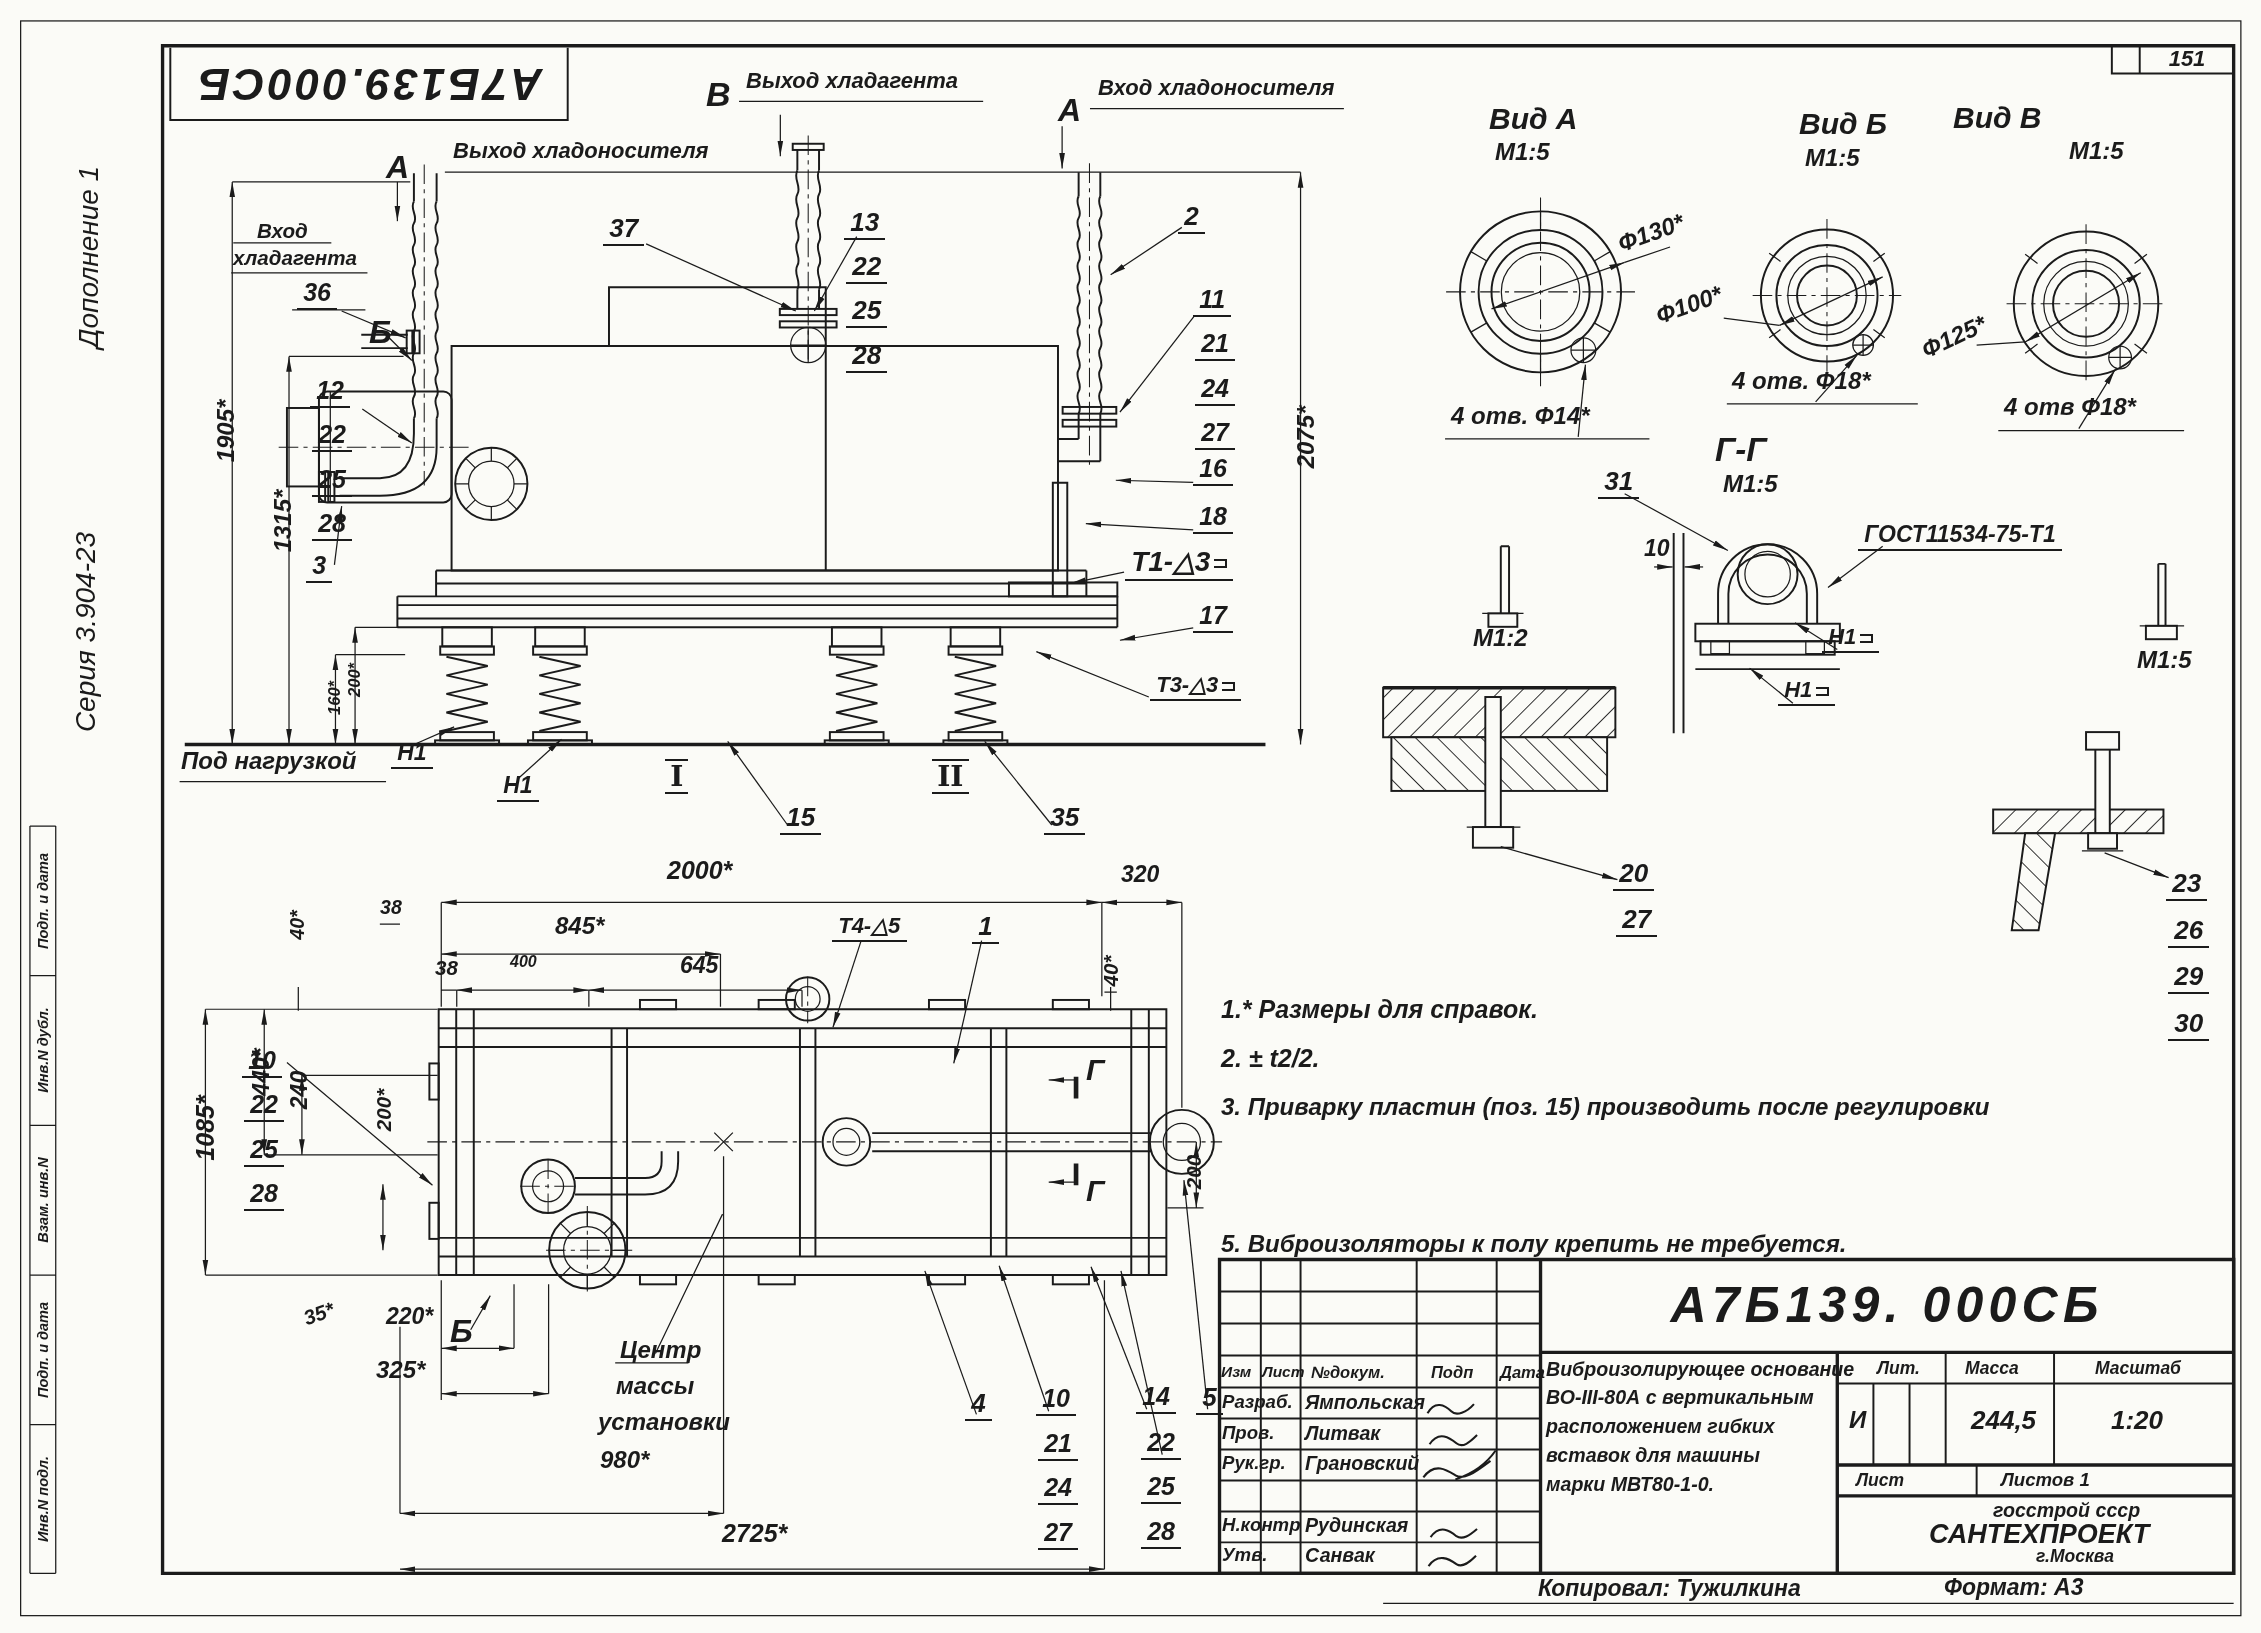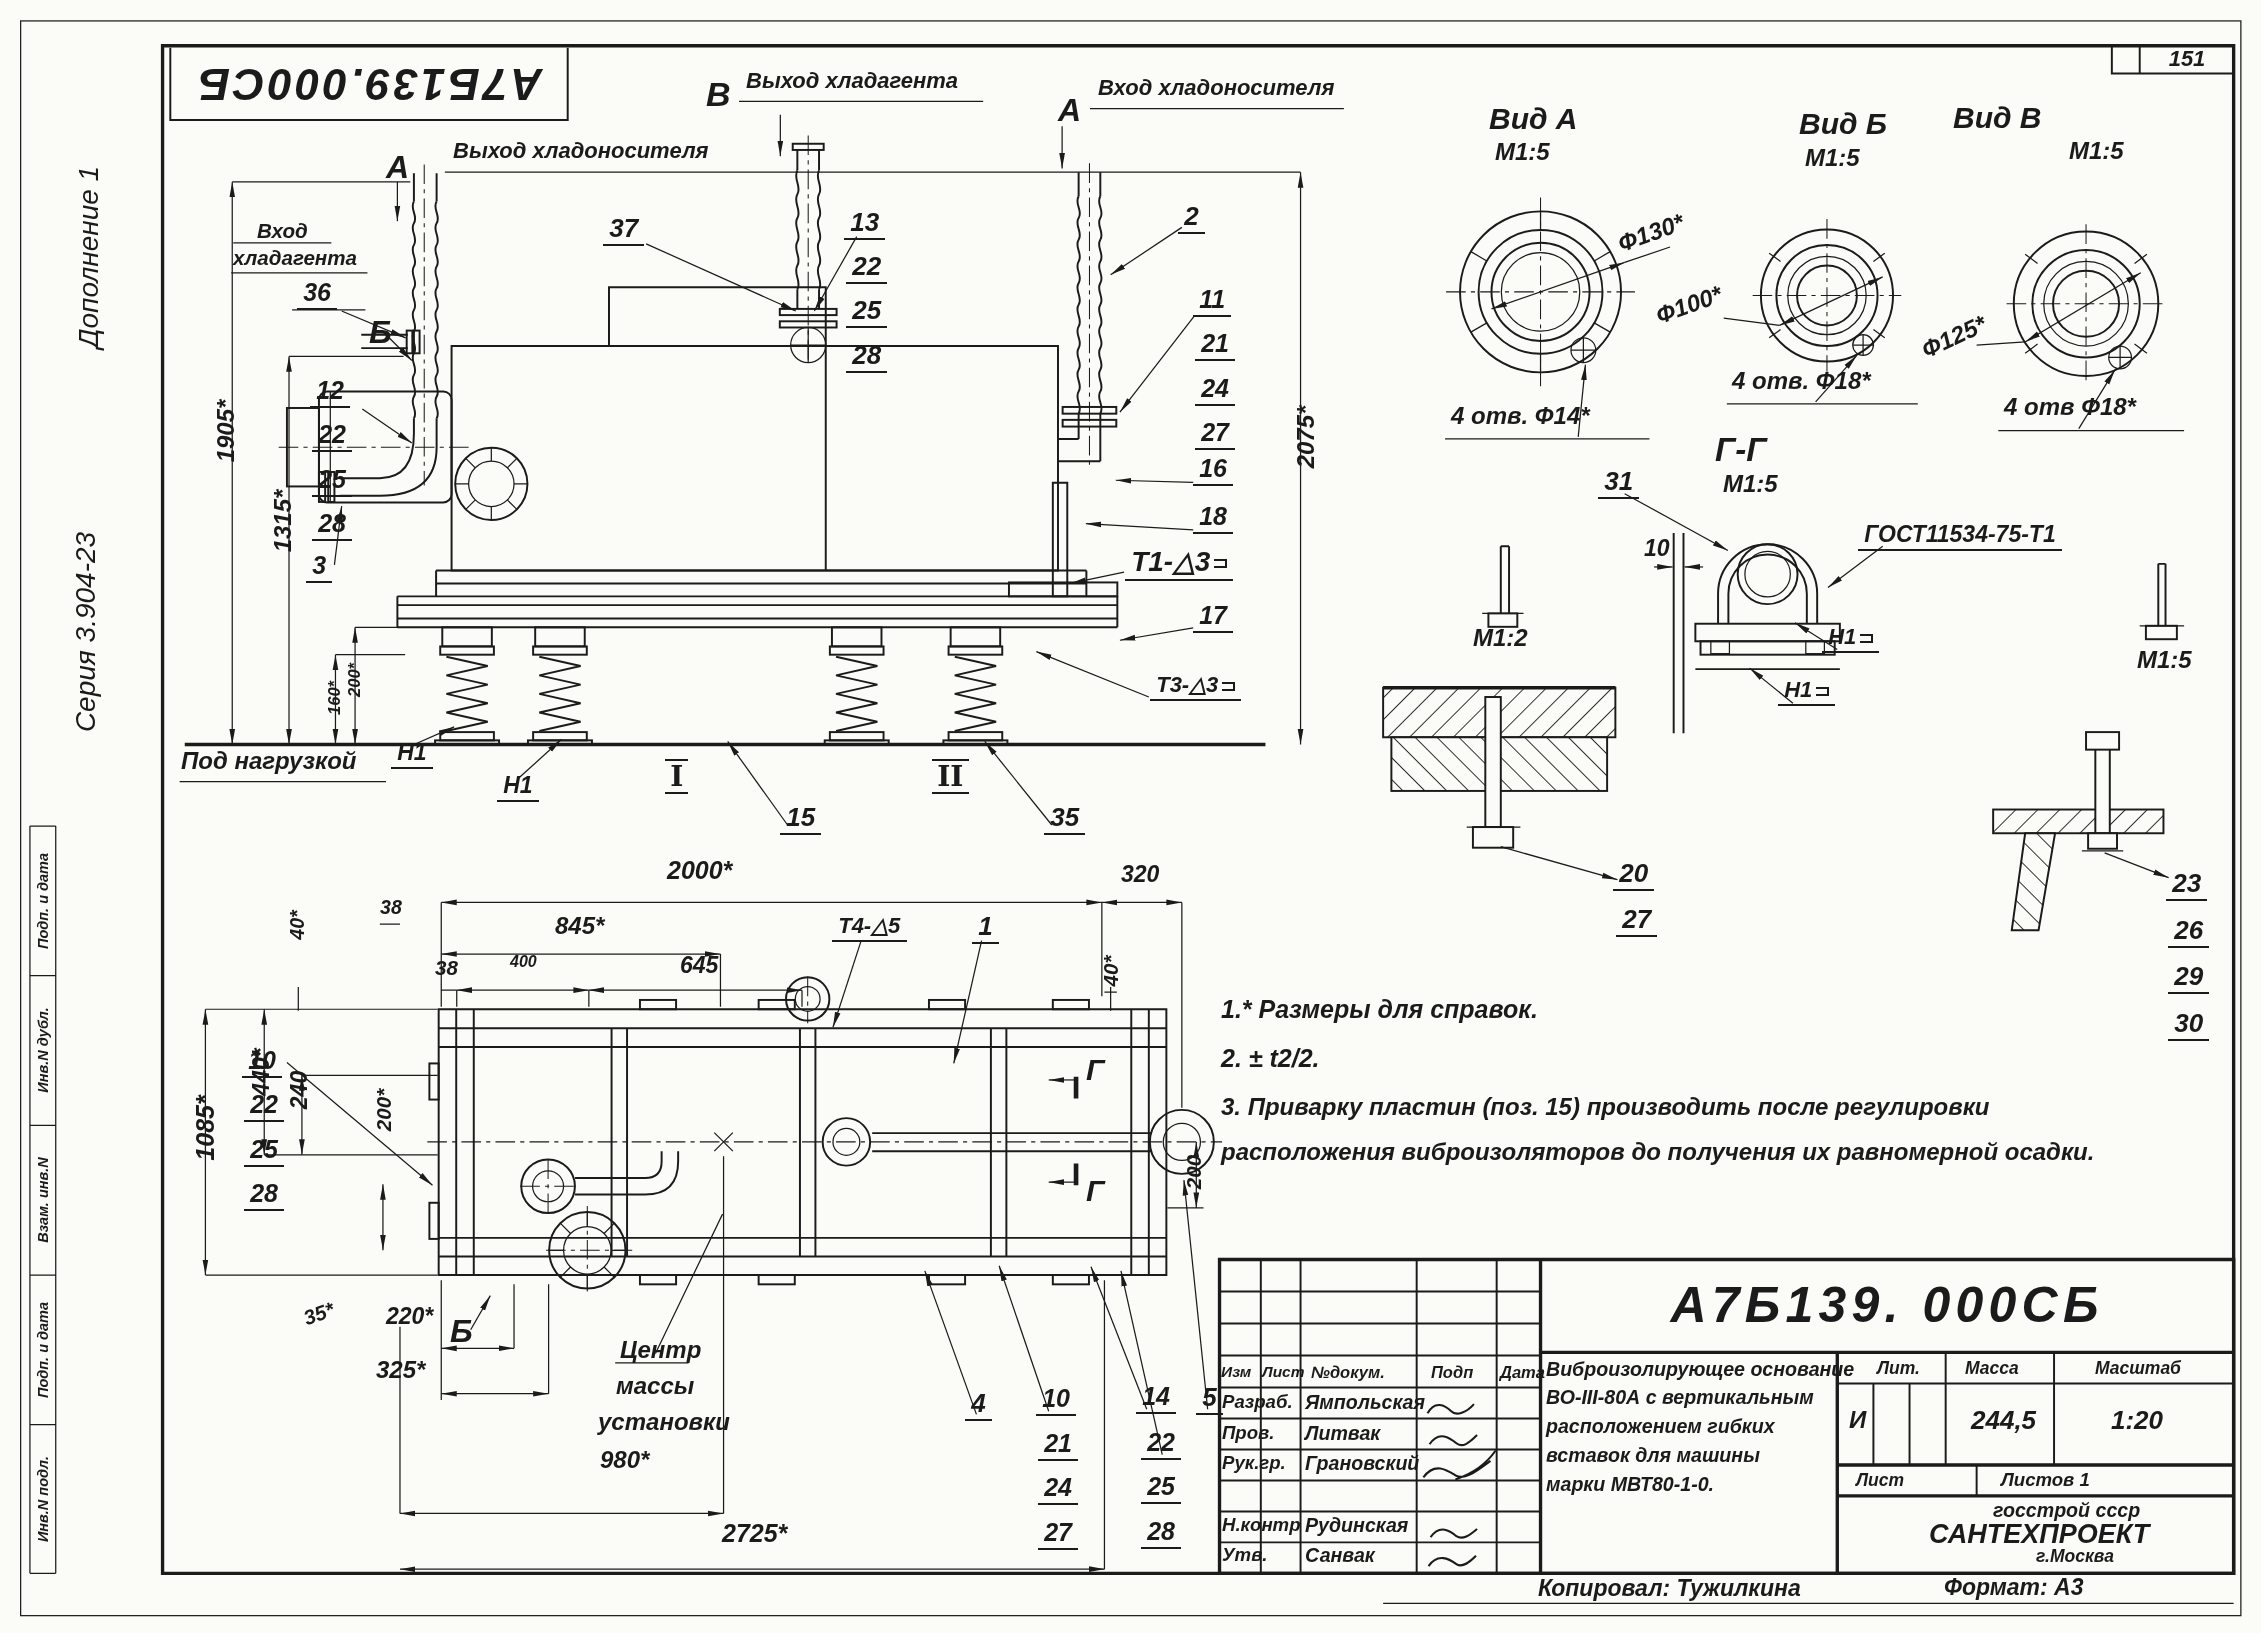--- a/index.html
+++ b/index.html
@@ -426,21 +426,21 @@
 <div class="t u" style="left:1613px;top:860px;font-size:26px">20</div>
 <div class="t u" style="left:1616px;top:906px;font-size:26px">27</div>
 <div class="t u" style="left:2166px;top:870px;font-size:26px">23</div>
 <div class="t u" style="left:2168px;top:917px;font-size:26px">26</div>
 <div class="t u" style="left:2168px;top:963px;font-size:26px">29</div>
 <div class="t u" style="left:2168px;top:1010px;font-size:26px">30</div>
 
 <div class="t" style="left:1221px;top:997px;font-size:25px">1.* Размеры для справок.</div>
 <div class="t" style="left:1221px;top:1046px;font-size:25px">2. ± t2/2.</div>
 <div class="t" style="left:1221px;top:1095px;font-size:24px">3. Приварку пластин (поз. 15) производить после регулировки</div>
-<div class="t" style="left:1221px;top:1140px;font-size:24px">расположения виброизоляторов до получения их равномерной осадки.</div>
+<div class="t" style="left:1221px;top:1232px;font-size:24px">5. Виброизоляторы к полу крепить не требуется.</div>
 
 <div class="t mid" style="left:1887px;top:1305px;font-size:50px;letter-spacing:5.2px">А7Б139. 000СБ</div>
 <div class="t" style="left:1546px;top:1360px;font-size:19.6px">Виброизолирующее основание</div>
 <div class="t" style="left:1546px;top:1388px;font-size:19.6px">ВО-III-80А с вертикальным</div>
 <div class="t" style="left:1546px;top:1417px;font-size:19.6px">расположением гибких</div>
 <div class="t" style="left:1546px;top:1446px;font-size:19.6px">вставок для машины</div>
 <div class="t" style="left:1546px;top:1475px;font-size:19.6px">марки МВТ80-1-0.</div>
 <div class="t" style="left:1221px;top:1364px;font-size:15.5px">Изм</div>
 <div class="t" style="left:1262px;top:1364px;font-size:15.5px">Лист</div>
 <div class="t" style="left:1311px;top:1364px;font-size:16.5px">№докум.</div>

